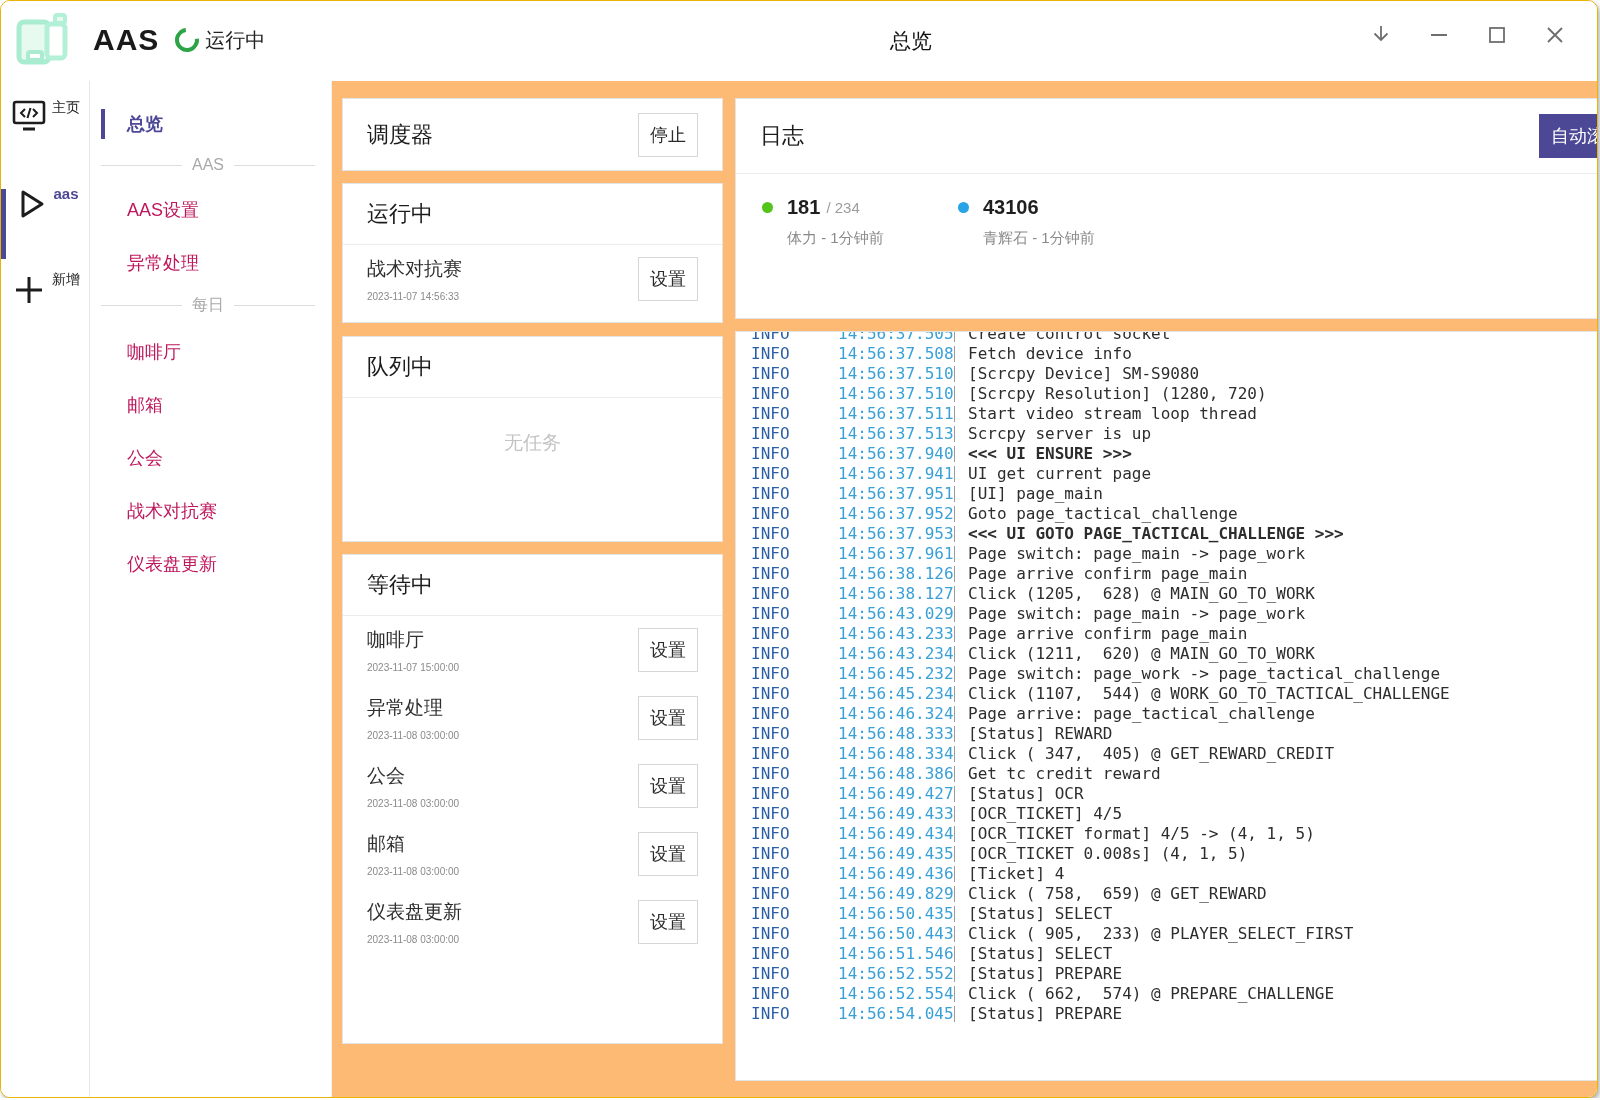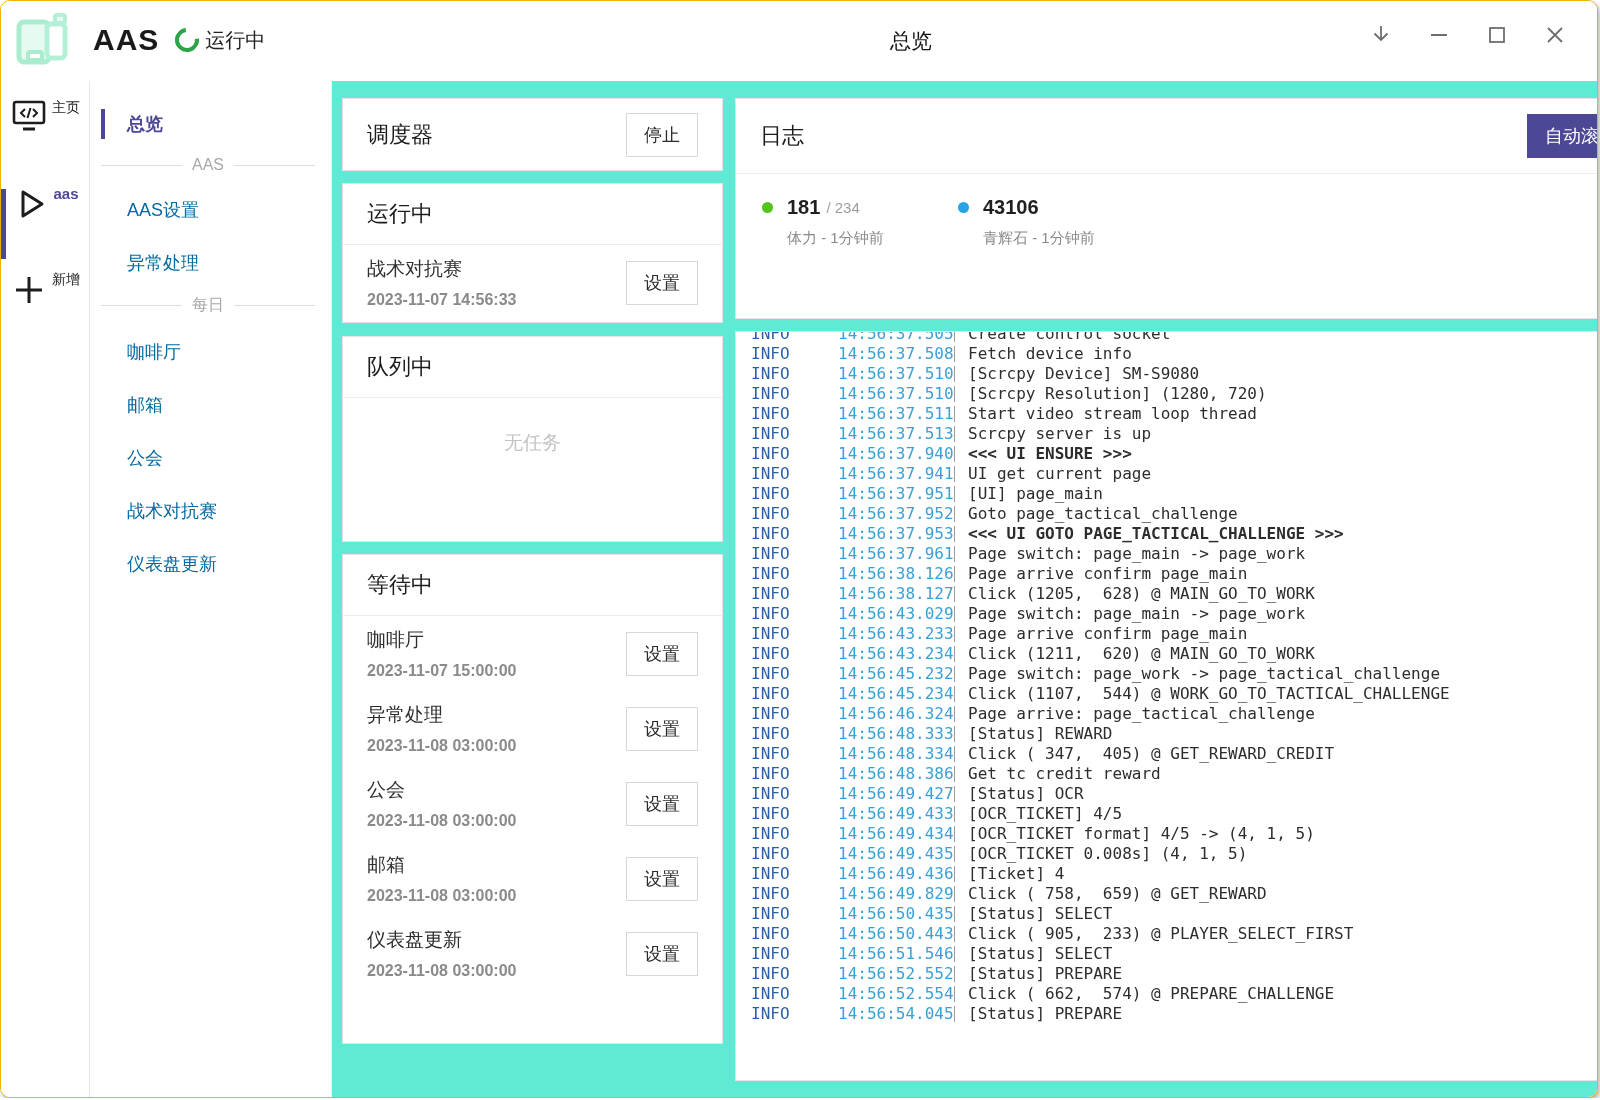--- a/index.html
+++ b/index.html
@@ -21,43 +21,43 @@
   .winctrl { position:absolute; right:24px; top:16px; display:flex; gap:22px; }
   .winctrl .wbtn { width:36px; height:36px; display:flex; align-items:center; justify-content:center; cursor:default; }
   
   .nav { position:absolute; top:80px; left:0; bottom:0; width:89px; background:#fff; border-right:1px solid #e6e6e6; padding-top:18px; }
   .nav-item { position:relative; height:78px; display:flex; flex-direction:row; justify-content:center; gap:4px; margin-bottom:8px; }
   .nav-item .nlabel { font-size:14px; color:#222; }
   .nav-item.active::before { content:""; position:absolute; left:0; top:4px; bottom:4px; width:5px; background:#4d4896; }
   .nav-item.active .nlabel { color:#4d4896; font-weight:bold; font-size:15px; }
   
   .side { position:absolute; top:80px; left:90px; bottom:0; width:241px; background:#fff; border-right:1px solid #efefef; padding-top:22px; }
-  .side-item { position:relative; padding:9px 0 9px 36px; font-size:18px; color:#0369a1; margin-bottom:11px; }
+  .side-item { position:relative; padding:9px 0 9px 36px; font-size:18px; color:#be185d; margin-bottom:11px; }
   .side-item.active { color:#4d4896; font-weight:bold; }
   .side-item.active::before { content:""; position:absolute; left:10px; top:6px; bottom:6px; width:4px; background:#4d4896; }
   .side-divider { display:flex; align-items:center; color:#a9a9a9; font-size:16px; margin:4px 16px 15px 10px; }
   .side-divider::before, .side-divider::after { content:""; flex:1; border-top:1px solid #ddd; }
   .side-divider span { padding:0 10px; }
   
-  .main { position:absolute; top:80px; left:331px; right:0; bottom:0; background:#5eead4; }
+  .main { position:absolute; top:80px; left:331px; right:0; bottom:0; background:#fdba74; }
   .card { background:#fff; border:1px solid #e4e4e4; }
   .col-mid { position:absolute; left:10px; top:17px; width:381px; }
   .col-right { position:absolute; left:403px; top:17px; width:948px; }
-  .btn { background:#fff; border:1px solid #d6d6d6; color:#2b2b2b; font-size:18px; padding:9px 17px;
+  .btn { background:#fff; border:1px solid #d6d6d6; color:#2b2b2b; font-size:18px; padding:9px 11px;
          font-family:inherit; cursor:pointer; }
   .btn-primary { background:#4d4896; border-color:#4d4896; color:#fff; }
   .card-title { font-size:22px; color:#1c1c1c; }
   .title-row { display:flex; align-items:center; justify-content:space-between; padding:15px 24px; }
   .card-sep { border-top:1px solid #ececec; }
   
   .sched { height:73px; display:flex; align-items:center; justify-content:space-between; padding:0 24px; }
   
   .task-row { display:flex; align-items:center; justify-content:space-between; padding:11px 24px; }
   .task-name { font-size:19px; color:#2e2e2e; margin-bottom:9px; }
-  .task-time { font-size:16px; color:#8a8a8a; font-weight:bold; }
+  .task-time { font-size:10px; color:#8a8a8a; font-weight:normal; }
   .running-card { height:140px; margin-top:12px; }
   .queued-card { height:206px; margin-top:13px; }
   .waiting-card { height:490px; margin-top:12px; }
   .empty-text { text-align:center; color:#c3c3c3; font-size:19px; padding-top:32px; }
   
   .loghead-card { height:221px; }
   .stats-row { display:flex; padding:22px 26px; }
   .stat { width:196px; }
   .stat-top { display:flex; align-items:center; }
   .dot { width:11px; height:11px; border-radius:50%; flex:0 0 11px; }

